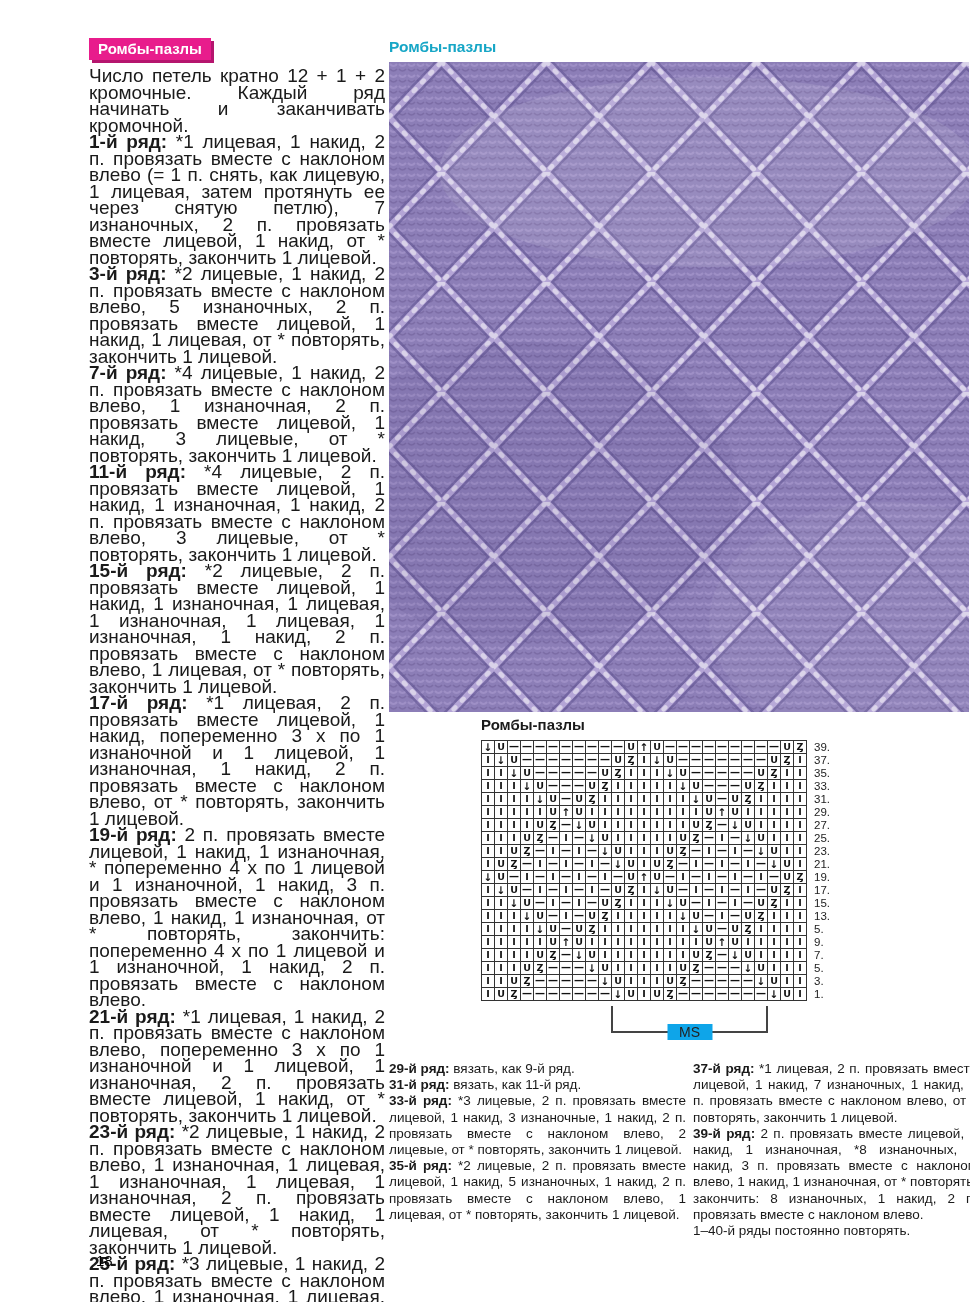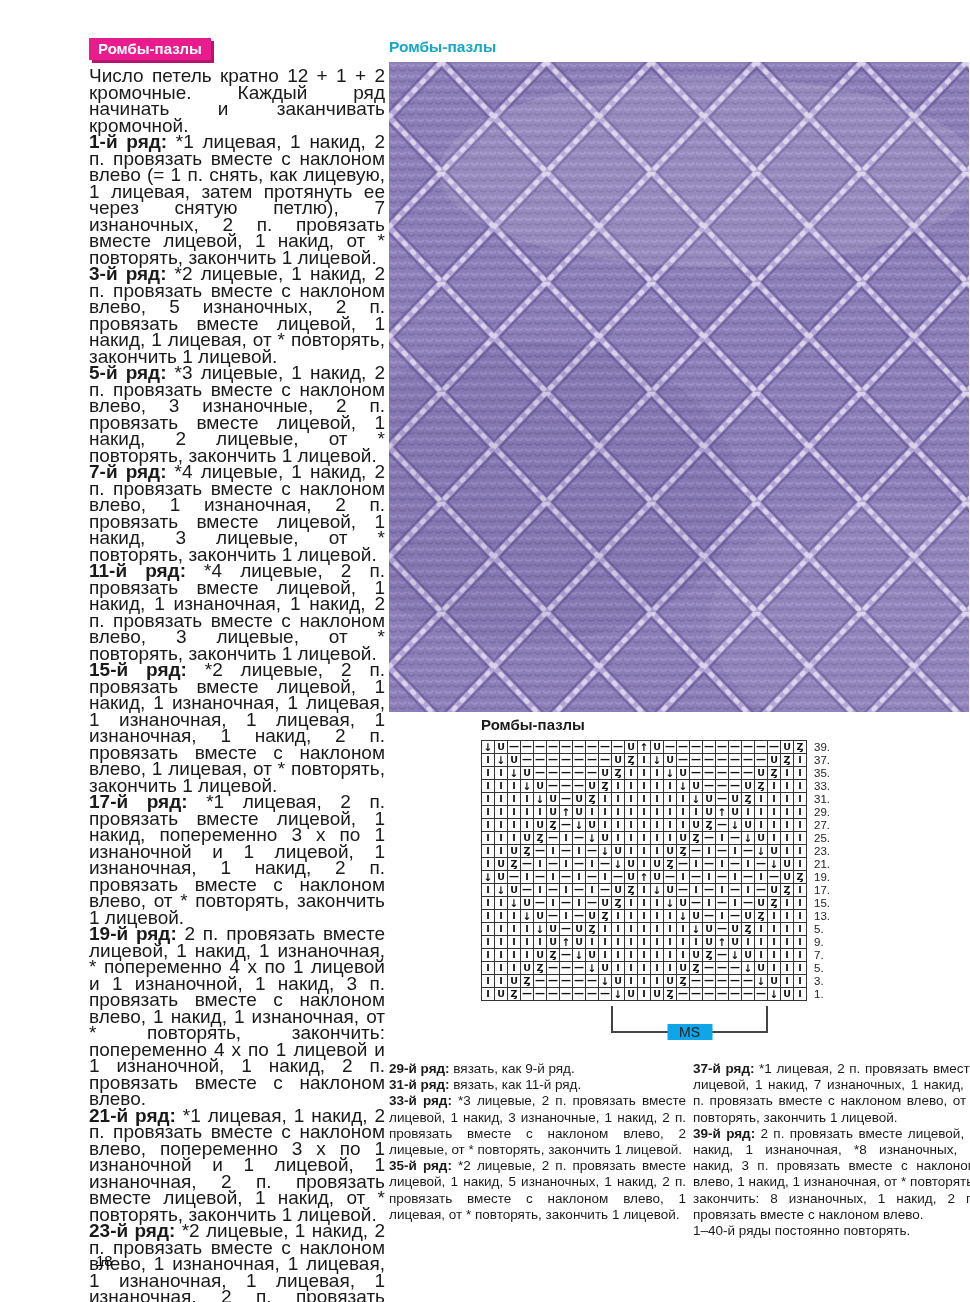--- a/index.html
+++ b/index.html
@@ -64,21 +64,20 @@
 
 <div class="page">
 
   <div class="left-col">
     <span class="pink-label">Ромбы-пазлы</span>
     <div class="body-text">
       <p>Число петель кратно 12 + 1 + 2 кромочные. Каждый ряд начинать и заканчивать кромочной.</p>
       <div id="left-rows">
           <p><b>1-й ряд:</b> *1 лицевая, 1 накид, 2 п. провязать вместе с наклоном влево (= 1 п. снять, как лицевую, 1 лицевая, затем протянуть ее через снятую петлю), 7 изнаночных, 2 п. провязать вместе лицевой, 1 накид, от * повторять, закончить 1 лицевой.</p>
           <p><b>3-й ряд:</b> *2 лицевые, 1 накид, 2 п. провязать вместе с наклоном влево, 5 изнаночных, 2 п. провязать вместе лицевой, 1 накид, 1 лицевая, от * повторять, закончить 1 лицевой.</p>
-          <p><b>5-й ряд:</b> *3 лицевые, 1 накид, 2 п. провязать вместе с наклоном влево, 3 изнаночные, 2 п. провязать вместе лицевой, 1 накид, 2 лицевые, от * повторять, закончить 1 лицевой.</p>
           <p><b>7-й ряд:</b> *4 лицевые, 1 накид, 2 п. провязать вместе с наклоном влево, 1 изнаночная, 2 п. провязать вместе лицевой, 1 накид, 3 лицевые, от * повторять, закончить 1 лицевой.</p>
           <p><b>11-й ряд:</b> *4 лицевые, 2 п. провязать вместе лицевой, 1 накид, 1 изнаночная, 1 накид, 2 п. провязать вместе с наклоном влево, 3 лицевые, от * повторять, закончить 1 лицевой.</p>
           <p><b>15-й ряд:</b> *2 лицевые, 2 п. провязать вместе лицевой, 1 накид, 1 изнаночная, 1 лицевая, 1 изнаночная, 1 лицевая, 1 изнаночная, 1 накид, 2 п. провязать вместе с наклоном влево, 1 лицевая, от * повторять, закончить 1 лицевой.</p>
           <p><b>17-й ряд:</b> *1 лицевая, 2 п. провязать вместе лицевой, 1 накид, попеременно 3 х по 1 изнаночной и 1 лицевой, 1 изнаночная, 1 накид, 2 п. провязать вместе с наклоном влево, от * повторять, закончить 1 лицевой.</p>
           <p><b>19-й ряд:</b> 2 п. провязать вместе лицевой, 1 накид, 1 изнаночная, * попеременно 4 х по 1 лицевой и 1 изнаночной, 1 накид, 3 п. провязать вместе с наклоном влево, 1 накид, 1 изнаночная, от * повторять, закончить: попеременно 4 х по 1 лицевой и 1 изнаночной, 1 накид, 2 п. провязать вместе с наклоном влево.</p>
           <p><b>21-й ряд:</b> *1 лицевая, 1 накид, 2 п. провязать вместе с наклоном влево, попеременно 3 х по 1 изнаночной и 1 лицевой, 1 изнаночная, 2 п. провязать вместе лицевой, 1 накид, от * повторять, закончить 1 лицевой.</p>
           <p><b>23-й ряд:</b> *2 лицевые, 1 накид, 2 п. провязать вместе с наклоном влево, 1 изнаночная, 1 лицевая, 1 изнаночная, 1 лицевая, 1 изнаночная, 2 п. провязать вместе лицевой, 1 накид, 1 лицевая, от * повторять, закончить 1 лицевой.</p>
           <p><b>25-й ряд:</b> *3 лицевые, 1 накид, 2 п. провязать вместе с наклоном влево, 1 изнаночная, 1 лицевая, 1 изнаночная, 2 п. провязать вместе лицевой, 1 накид, 2 лицевые, от * повторять, закончить 1 лицевой.</p>
         </div>
     </div>

